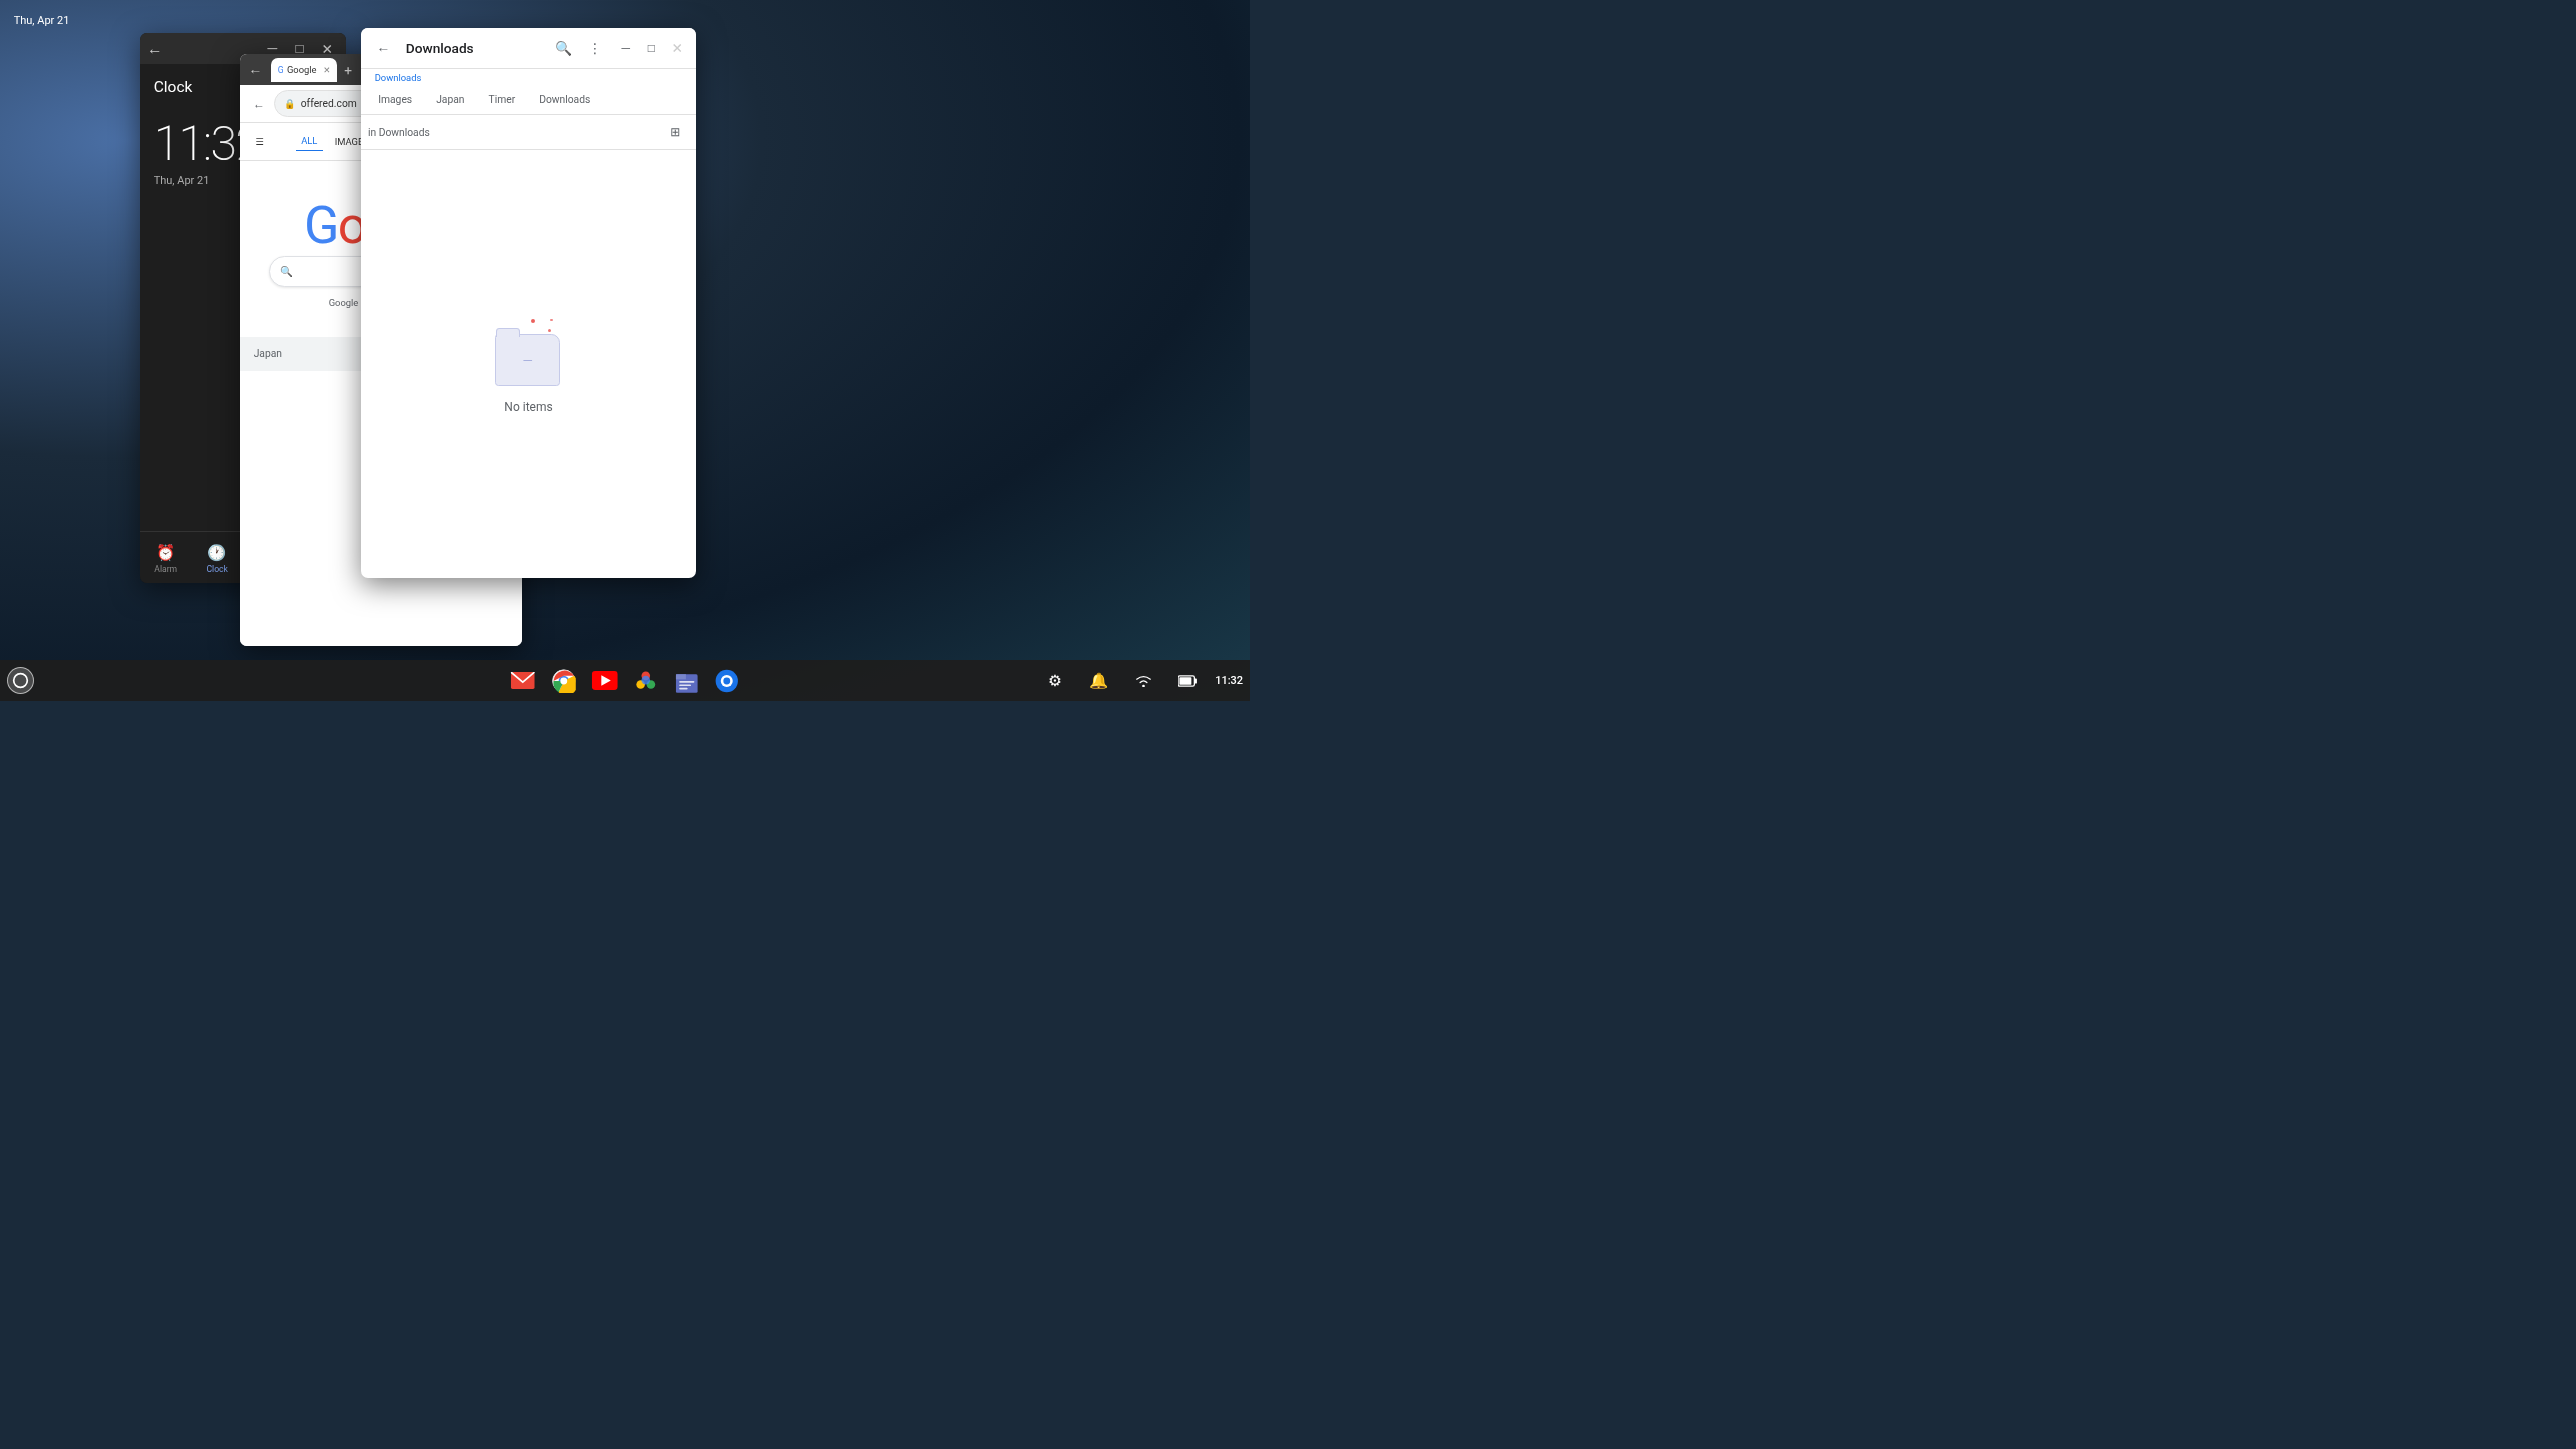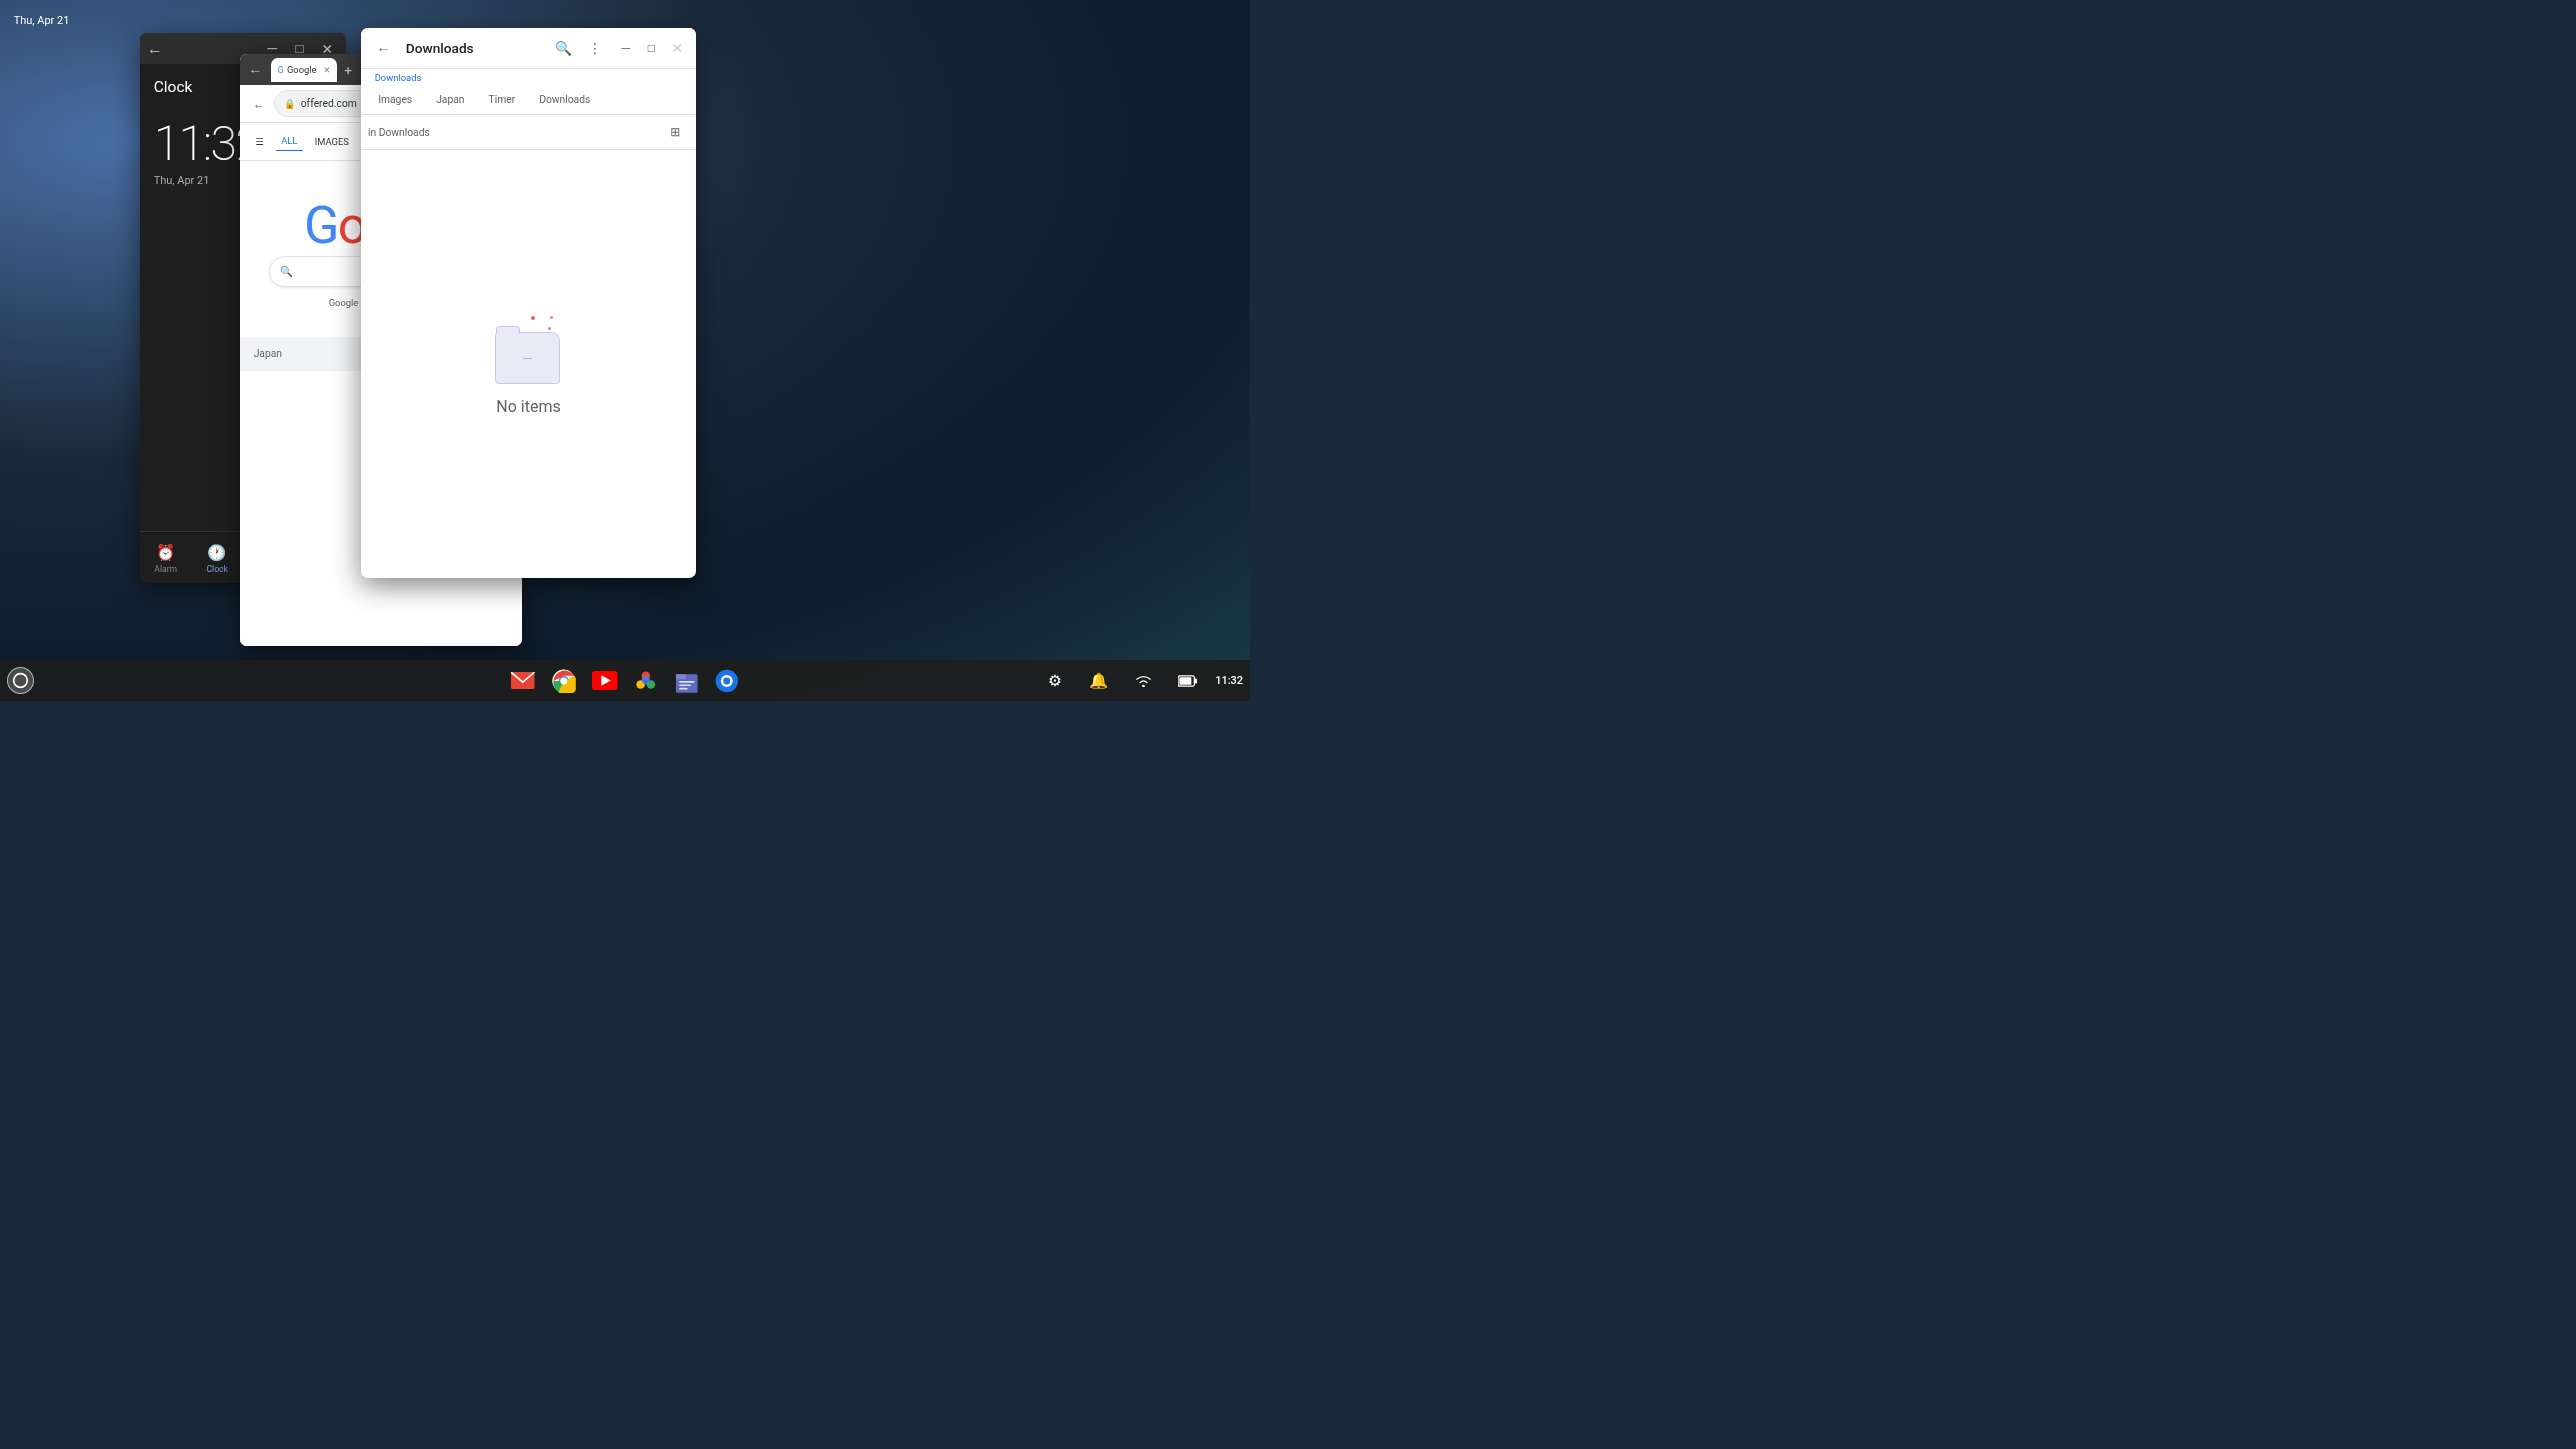--- a/index.html
+++ b/index.html
@@ -280,21 +280,21 @@
     }
     .google-toolbar-btn {
       font-size: 9.4px;
       color: #333;
       padding: 3.4px 5.2px;
       cursor: pointer;
       display: flex;
       align-items: center;
       gap: 2.6px;
     }
-    .google-toolbar-btn.active { color: #1a73e8; border-bottom: 1.7px solid #1a73e8; }
+    .google-toolbar-btn.active { color: #1a73e8; border-bottom: 1.7px solid #1a73e8; margin-left: 20px; }
     .google-sign-in-btn {
       background: #1a73e8;
       color: white;
       border: none;
       border-radius: 3.4px;
       padding: 5.2px 12px;
       font-size: 10.3px;
       cursor: pointer;
       margin-left: auto;
     }
@@ -424,21 +424,21 @@
     }
     .downloads-body {
       display: flex;
       flex-direction: column;
       align-items: center;
       justify-content: center;
       height: calc(100% - 120px);
       gap: 13.7px;
     }
     .no-items-text {
-      font-size: 16px;
+      font-size: 12px;
       color: #5f6368;
     }
 
     
     .launcher-btn {
       width: 27.5px;
       height: 27.5px;
       border-radius: 50%;
       background: rgba(255,255,255,0.2);
       display: flex;

